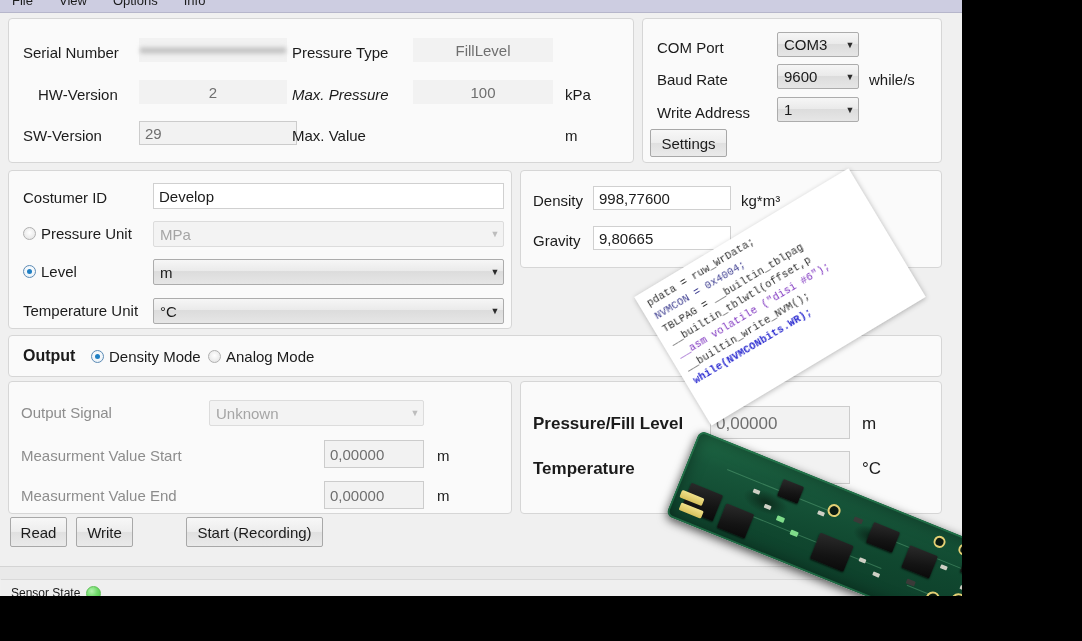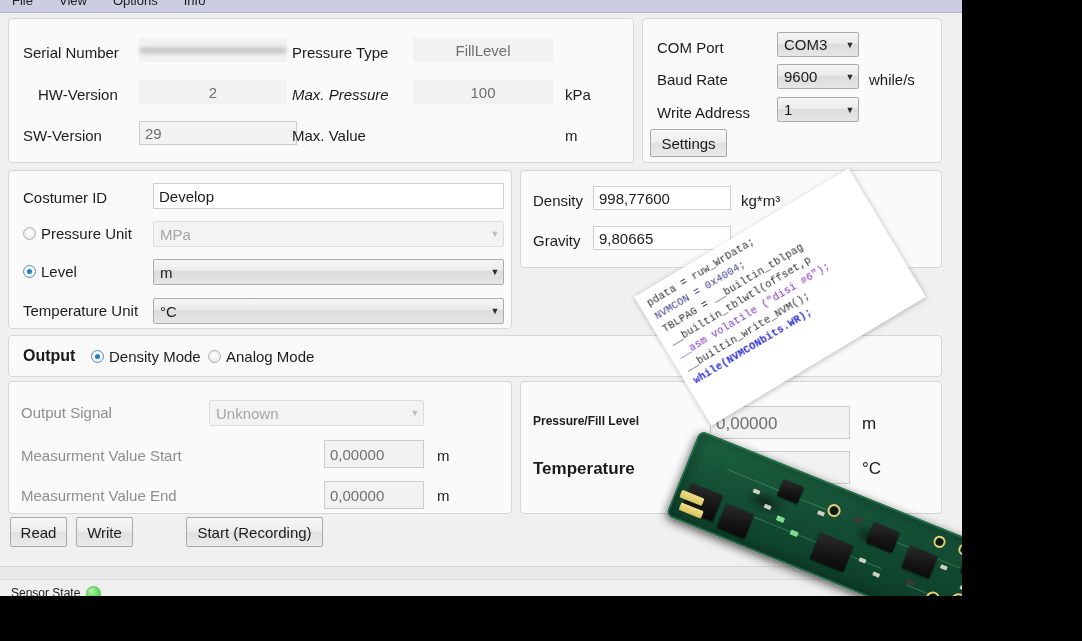--- a/index.html
+++ b/index.html
@@ -455,21 +455,21 @@
         <div class="tbox framed" style="left:315px; top:58px; width:100px; height:28px; line-height:28px;">0,00000</div>
         <span class="unit" style="left:428px; top:65px;">m</span>
 
         <span class="lbl dim" style="left:12px; top:105px;">Measurment Value End</span>
         <div class="tbox framed" style="left:315px; top:99px; width:100px; height:28px; line-height:28px;">0,00000</div>
         <span class="unit" style="left:428px; top:105px;">m</span>
       </div>
 
       <div class="group" style="left:520px; top:368px; width:422px; height:133px;">
 
-        <span class="lbl bold" style="left:12px; top:32px; font-size:12px;">Pressure/Fill Level</span>
+        <span class="lbl bold" style="left:12px; top:32px; font-size:17px;">Pressure/Fill Level</span>
         <div class="tbox framed" style="left:189px; top:24px; width:140px; height:33px; line-height:33px; font-size:17px;">0,00000</div>
         <span class="unit" style="left:341px; top:32px; font-size:17px;">m</span>
 
         <span class="lbl bold" style="left:12px; top:77px; font-size:17px;">Temperature</span>
         <div class="tbox framed" style="left:189px; top:69px; width:140px; height:33px; line-height:33px; font-size:17px;">24,275</div>
         <span class="unit" style="left:341px; top:77px; font-size:17px;">°C</span>
       </div>
 
       <div class="btn" style="left:10px; top:504px; width:57px; height:30px;">Read</div>
       <div class="btn" style="left:76px; top:504px; width:57px; height:30px;">Write</div>

